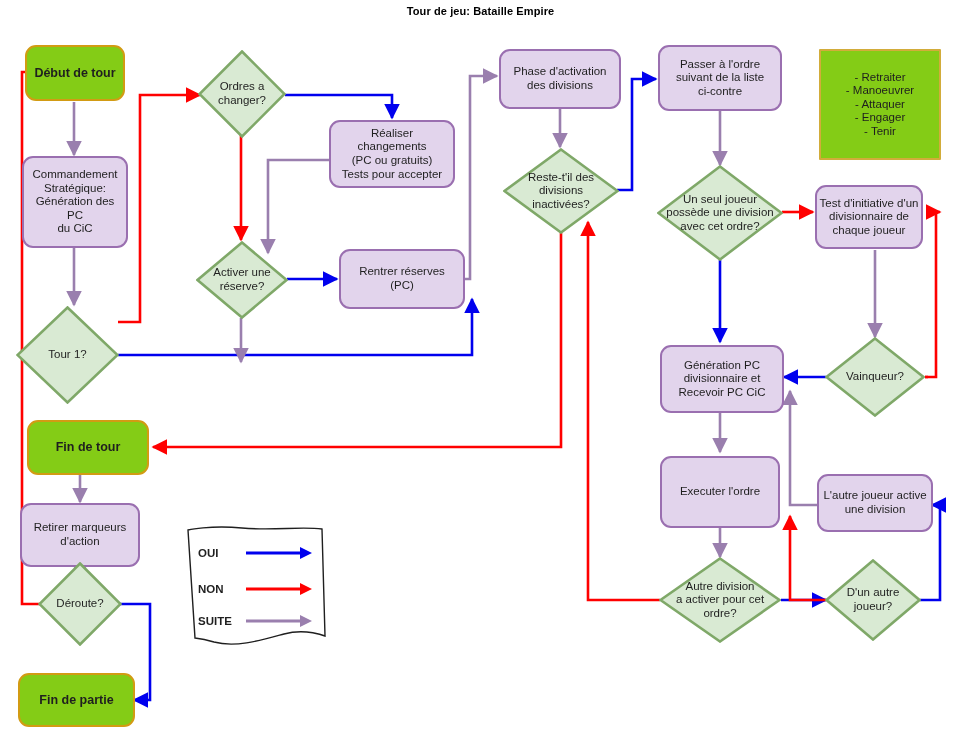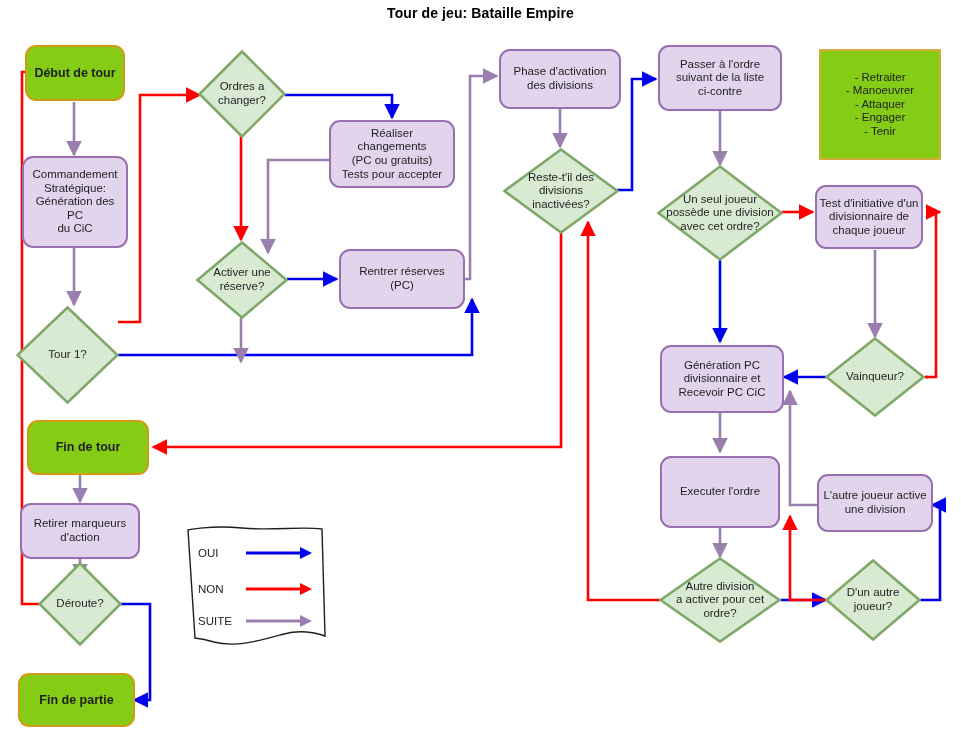--- a/index.html
+++ b/index.html
@@ -11,21 +11,21 @@
     position:relative;
   }
   #canvas{position:absolute;left:0;top:0;width:961px;height:751px;}
   svg.edges{position:absolute;left:0;top:0;width:961px;height:751px;pointer-events:none;}
 
   .title{
     position:absolute;
     width:961px;
     top:5px;left:0;
     text-align:center;
-    font-size:14px;
+    font-size:11px;
     font-weight:bold;
     color:#000;
     letter-spacing:.1px;
   }
 
   .node{
     position:absolute;
     box-sizing:border-box;
     display:flex;align-items:center;justify-content:center;
     text-align:center;
@@ -68,21 +68,21 @@
     display:flex;align-items:center;justify-content:center;
     text-align:center;font-size:11.5px;color:#1f1f1f;
     line-height:1.18;white-space:pre-line;
   }
 
   
   .legend{position:absolute;left:180px;top:524px;width:150px;height:130px;}
   .legend .lwrap{position:absolute;left:0;top:0;width:150px;height:130px;}
   .legend .row{
     position:absolute;display:flex;align-items:center;
-    font-size:11.5px;color:#1f1f1f;
+    font-size:11.5px;color:#1f1f1f;font-weight:bold;
   }
   .legend .row .lbl{width:48px;}
 </style>
 </head>
 <body>
 
 <div id="canvas">
 
   <div class="title">Tour de jeu: Bataille Empire</div>
 
@@ -202,21 +202,21 @@
 
   <div class="dec" style="left:16px;top:306px;width:103px;height:98px;">
     <svg class="dshape" viewBox="0 0 103 98">
       <polygon points="51.5,1.5 101.5,49 51.5,96.5 1.5,49" fill="#d9ead3" stroke="#7fa868" stroke-width="2.6"></polygon>
     </svg>
     <div class="dlabel">Tour 1?</div>
   </div>
 
   <div class="node term" style="left:27px;top:420px;width:122px;height:55px;">Fin de tour</div>
 
-  <div class="node proc" style="left:20px;top:503px;width:120px;height:56px;">Retirer marqueurs
+  <div class="node proc" style="left:20px;top:503px;width:120px;height:64px;">Retirer marqueurs
 d'action</div>
 
   <div class="dec" style="left:38px;top:562px;width:84px;height:84px;">
     <svg class="dshape" viewBox="0 0 84 84">
       <polygon points="42,1.5 82.5,42 42,82.5 1.5,42" fill="#d9ead3" stroke="#7fa868" stroke-width="2.6"></polygon>
     </svg>
     <div class="dlabel">Déroute?</div>
   </div>
 
   <div class="node term" style="left:18px;top:673px;width:117px;height:54px;">Fin de partie</div>

